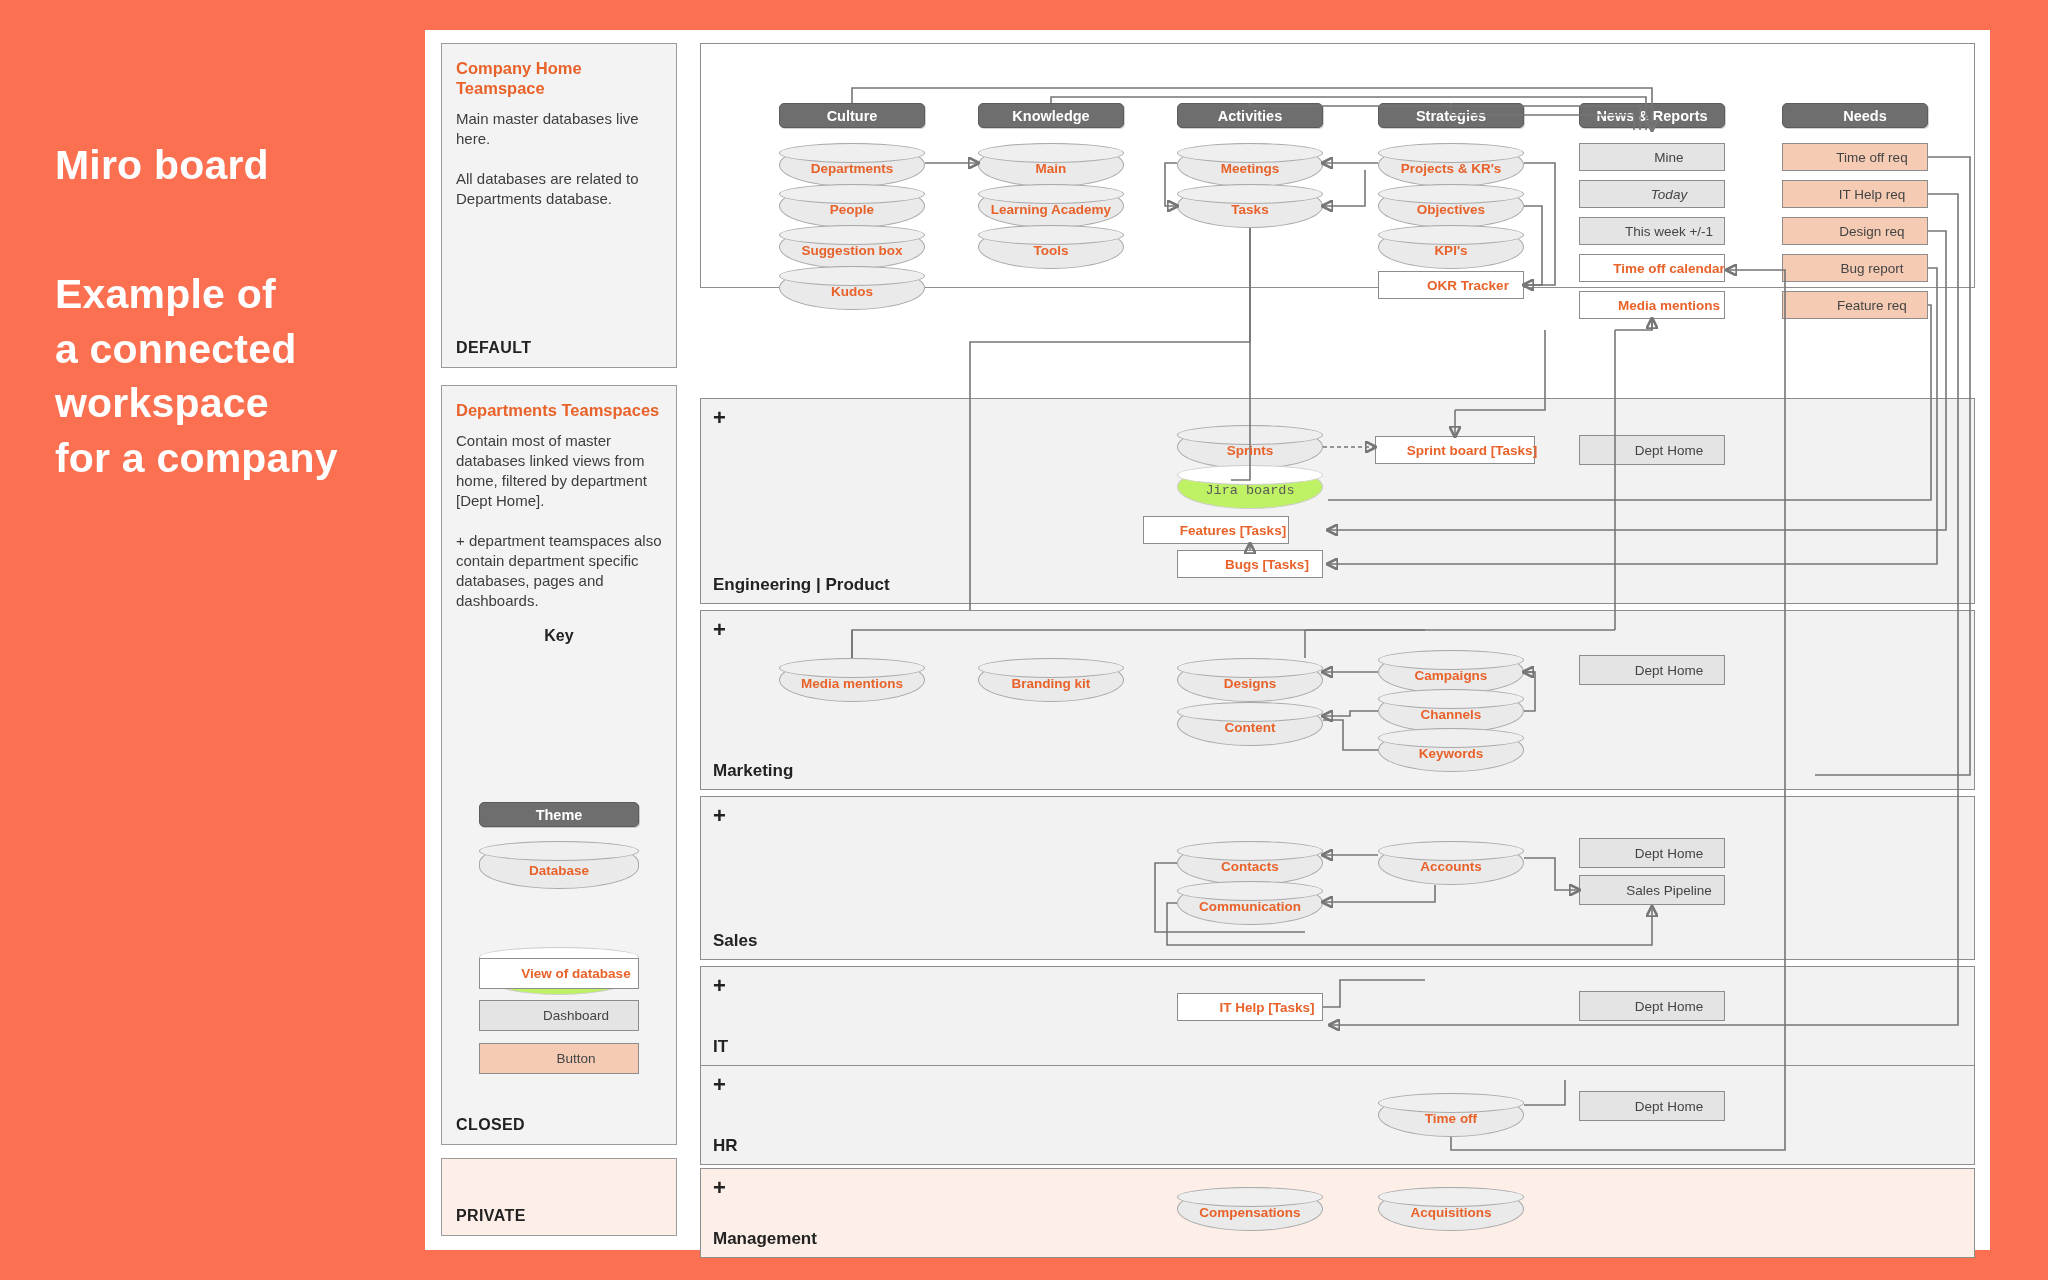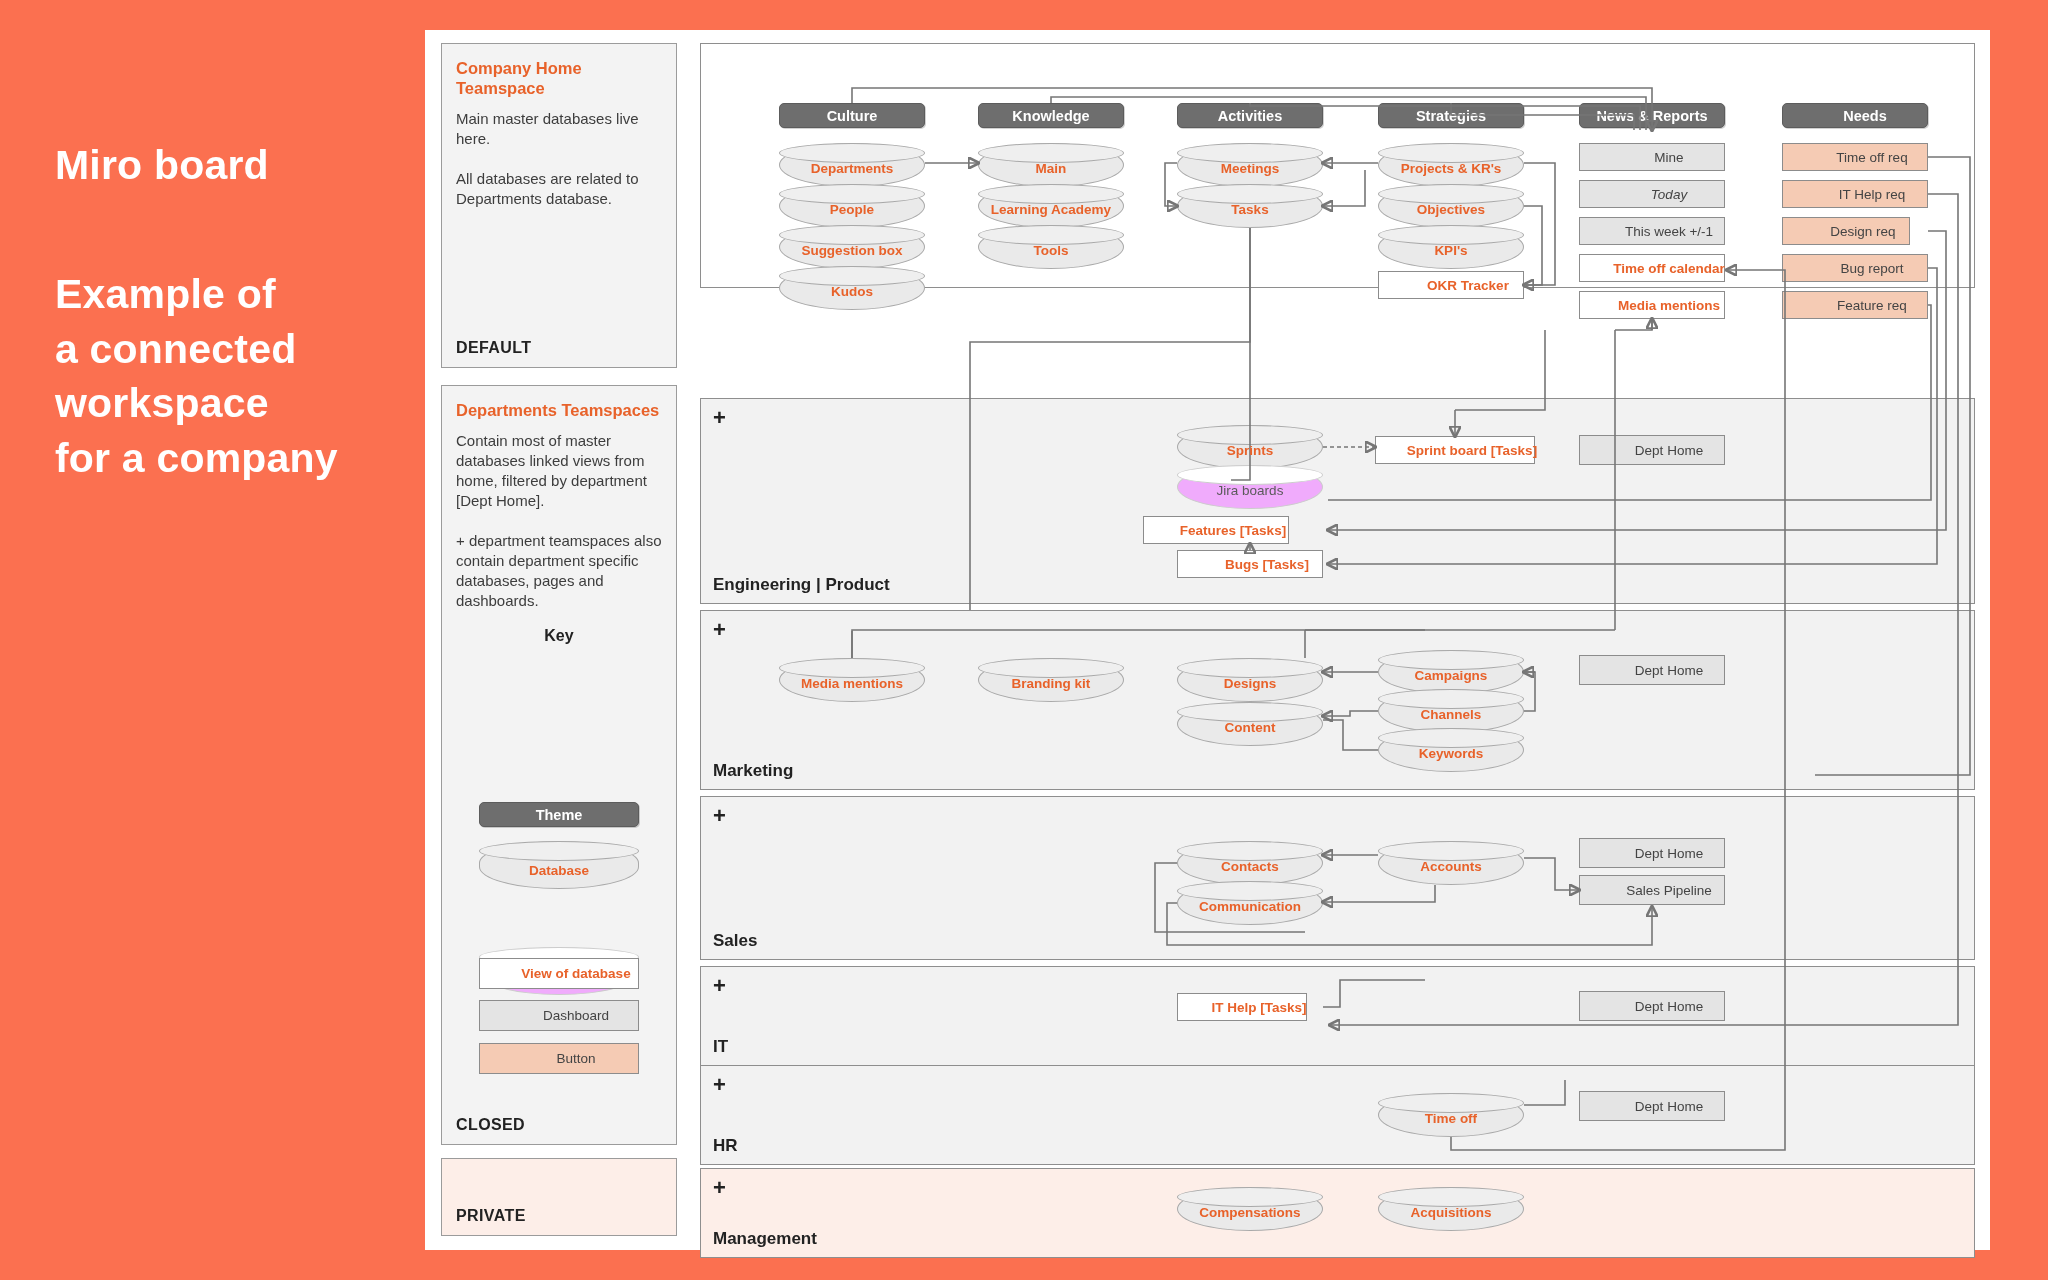--- a/index.html
+++ b/index.html
@@ -77,21 +77,21 @@
   .db .lbl{
     position:relative;z-index:2;
     color:#e8622a;font-weight:bold;font-size:13.5px;
     padding-bottom:10px;text-align:center;white-space:nowrap;
   }
   .db:before{
     content:"";position:absolute;left:-1.2px;right:-1.2px;top:-1.2px;height:20px;
     border:1.2px solid #a9a9a9;border-radius:50%;
     background:#efefef;box-sizing:border-box;
   }
-  .db.synced{background:#f0abfc;border-color:#cccccc;}
+  .db.synced{background:#bef264;border-color:#cccccc;font-family:Liberation Mono, monospace;}
   .db.synced:before{background:#ffffff;border-color:#cccccc;}
   .db.synced .lbl{color:#5a5a5a;font-weight:normal;font-size:13.5px;}
 
   
   .rect{
     box-sizing:border-box;
     display:flex;align-items:center;justify-content:center;
     text-align:center;white-space:nowrap;padding-left:34px;
   }
   .rect.view{background:#ffffff;border:1.4px solid #8c8c8c;color:#e8622a;font-weight:bold;font-size:13.5px;}
@@ -266,21 +266,21 @@
     <div class="rect view" style="position:absolute;left:1154px;top:261px;width:146px;height:28px;">
       <span>Media mentions</span>
       </div>
 
     <div class="rect btn" style="position:absolute;left:1357px;top:113px;width:146px;height:28px;">
       <span>Time off req</span>
       </div>
     <div class="rect btn" style="position:absolute;left:1357px;top:150px;width:146px;height:28px;">
       <span>IT Help req</span>
       </div>
-    <div class="rect btn" style="position:absolute;left:1357px;top:187px;width:128px;height:28px;text-align:right;">
+    <div class="rect btn" style="position:absolute;left:1357px;top:187px;width:146px;height:28px;text-align:right;">
       <span>Design req</span>
       </div>
     <div class="rect btn" style="position:absolute;left:1357px;top:224px;width:146px;height:28px;">
       <span>Bug report</span>
       </div>
     <div class="rect btn" style="position:absolute;left:1357px;top:261px;width:146px;height:28px;">
       <span>Feature req</span>
       </div>
 
     <div class="lane" style="left:275px;top:368px;width:1275px;height:206px;">
@@ -352,21 +352,21 @@
       <span>Dept Home</span>
       </div>
     <div class="rect dash" style="position:absolute;left:1154px;top:845px;width:146px;height:30px;">
       <span>Sales Pipeline</span>
       </div>
 
     <div class="lane" style="left:275px;top:936px;width:1275px;height:100px;">
       <span class="plus">+</span>
       <span class="name">IT</span>
     </div>
-    <div class="rect view" style="position:absolute;left:752px;top:963px;width:130px;height:28px;">
+    <div class="rect view" style="position:absolute;left:752px;top:963px;width:146px;height:28px;">
       <span>IT Help [Tasks]</span>
       </div>
     <div class="rect dash" style="position:absolute;left:1154px;top:961px;width:146px;height:30px;">
       <span>Dept Home</span>
       </div>
 
     <div class="lane" style="left:275px;top:1035px;width:1275px;height:100px;">
       <span class="plus">+</span>
       <span class="name">HR</span>
     </div>

